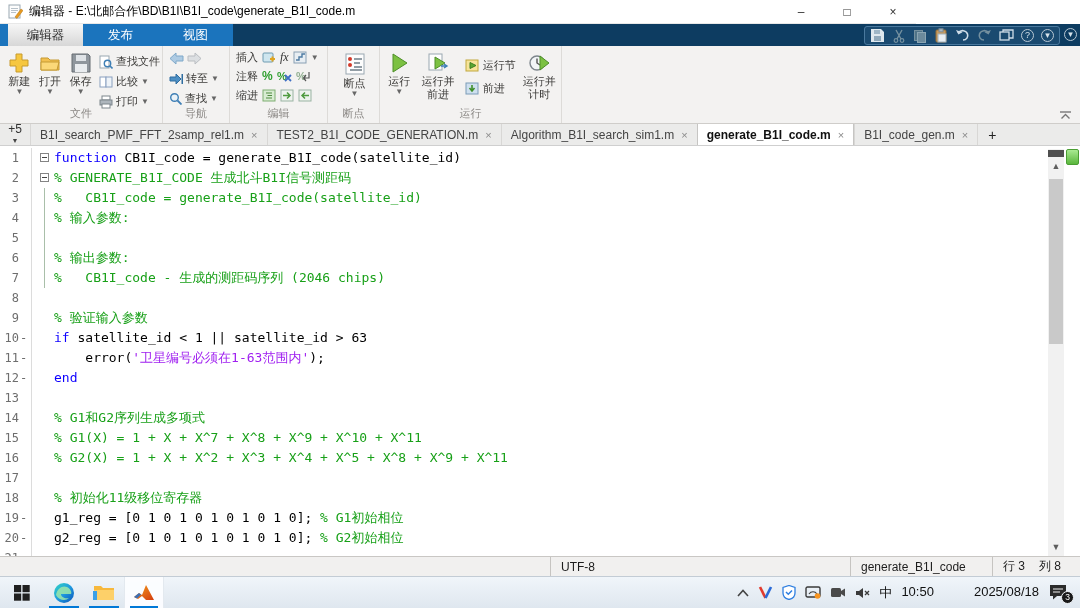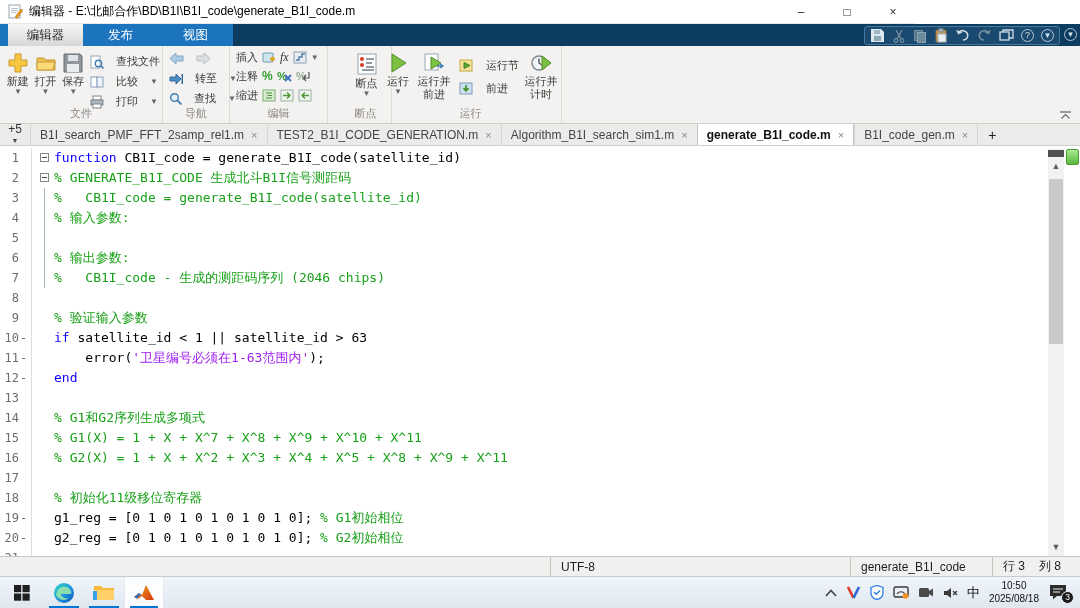--- a/index.html
+++ b/index.html
@@ -25,21 +25,21 @@
 
   
   .toolbar { position:absolute; left:0; top:46px; width:1080px; height:78px; background:#f3f2f1; border-bottom:1px solid #cfcdca; }
   .tgroup { position:absolute; top:0; bottom:0; border-right:1px solid #dddbd8; }
   .grp-label { position:absolute; left:0; right:0; bottom:2px; text-align:center; font-size:11px; color:#8b8885; }
   .grp-inner { display:flex; padding:3px 2px 0 4px; }
   .bigbtn { display:flex; flex-direction:column; align-items:center; width:34px; padding-top:3px; cursor:default; }
   .bigbtn .lbl { font-size:11px; color:#3c3b39; margin-top:1px; line-height:12px; text-align:center; white-space:nowrap; }
   .caret { font-size:8px; color:#666; line-height:9px; }
   .smallcol { display:flex; flex-direction:column; margin-left:3px; padding-top:5px; gap:5px; }
-  .smallbtn { display:flex; align-items:center; gap:12px; font-size:11px; color:#3c3b39; height:15px; white-space:nowrap; cursor:default; }
+  .smallbtn { display:flex; align-items:center; gap:3px; font-size:11px; color:#3c3b39; height:15px; white-space:nowrap; cursor:default; }
   .navcol { display:flex; flex-direction:column; padding:5px 0 0 6px; gap:5px; }
   .editrow { display:flex; align-items:center; gap:4px; height:16px; margin:3px 0 0 6px; font-size:11px; color:#3c3b39; white-space:nowrap; }
   .pct { color:#2e9e2e; font-weight:bold; font-size:12px; line-height:12px; }
   .fxi { font-style:italic; font-family:"Liberation Serif", serif; font-size:12px; color:#333; }
   .collapse-ribbon { position:absolute; right:8px; bottom:3px; }
 
   
   .filetabs { position:absolute; left:0; top:124px; width:1080px; height:22px; background:#ebebea; border-bottom:1px solid #cfcfcf; display:flex; align-items:stretch; }
   .overflow-btn { width:30px; display:flex; flex-direction:column; align-items:center; justify-content:center; font-size:12px; color:#333; line-height:11px; cursor:default; }
   .overflow-btn .car { font-size:7px; color:#444; }
@@ -76,21 +76,21 @@
   .sb-enc { width:300px; } .sb-name { width:142px; } .sb-linecol { width:88px; gap:14px; }
 
   
   .taskbar { position:absolute; left:0; top:576px; width:1080px; height:32px; background:linear-gradient(#f0f5fa,#dfe7ef); border-top:1px solid #c3ccd5; display:flex; align-items:stretch; }
   .tb-start { width:44px; display:flex; align-items:center; justify-content:center; }
   .tb-btn { width:40px; display:flex; align-items:center; justify-content:center; position:relative; }
   .tb-btn.running::after { content:""; position:absolute; left:5px; right:5px; bottom:0; height:2px; background:#0078d7; }
   .tb-btn.activeapp { background:rgba(252,253,255,0.95); border-left:1px solid #e3e9ef; border-right:1px solid #e3e9ef; }
   .tray { margin-left:auto; display:flex; align-items:center; gap:9px; padding-right:8px; }
   .ime { font-size:13px; color:#111; }
-  .clock { display:flex; flex-direction:column; align-items:center; justify-content:center; font-size:10px; line-height:12.5px; color:#111; text-align:center; }
+  .clock { display:flex; flex-direction:row; align-items:center; justify-content:center; font-size:13px; line-height:12.5px; color:#111; text-align:center;gap:40px; }
   .notif { position:relative; width:24px; height:20px; }
   .notif .badge { position:absolute; right:-2px; bottom:-1px; width:13px; height:13px; background:#1a1a1a; border:1px solid #f0f4f8; border-radius:50%; color:#fff; font-size:8.5px; display:flex; align-items:center; justify-content:center; }
 </style>
 </head>
 <body>
 
 <div class="titlebar">
   <span class="title-icon">
     <svg width="15" height="15" viewBox="0 0 15 15">
         <rect x="1" y="1" width="11" height="13" fill="#fdfdfd" stroke="#9aa7b1"></rect>
@@ -327,21 +327,21 @@
       <span>
           <svg width="14" height="13" viewBox="0 0 14 13">
             <rect x="1" y="1" width="12" height="11" fill="#eef3ee" stroke="#9ab3a3"></rect>
             <path d="M11 6.5 h-6 M7 3.5 L4 6.5 L7 9.5" stroke="#4e9a3f" fill="none" stroke-width="1.5"></path>
           </svg>
         </span>
     </div>
     <div class="grp-label">编辑</div>
   </div>
 
-  <div class="tgroup" style="left:340px;width:52px;">
+  <div class="tgroup" style="left:328px;width:52px;">
     <div class="grp-inner" style="justify-content:center;">
       <div class="bigbtn">
         <span>
             <svg width="24" height="24" viewBox="0 0 24 24">
               <rect x="3" y="2" width="18" height="20" fill="#fdfdfd" stroke="#9aa7b1"></rect>
               <circle cx="7" cy="7" r="2" fill="#d23a2a"></circle>
               <circle cx="7" cy="13" r="2" fill="#d23a2a"></circle>
               <path d="M11 7 h8 M11 11 h6 M11 15 h8 M7 18 h12" stroke="#6f7d88" stroke-width="1.3"></path>
             </svg>
           </span>

